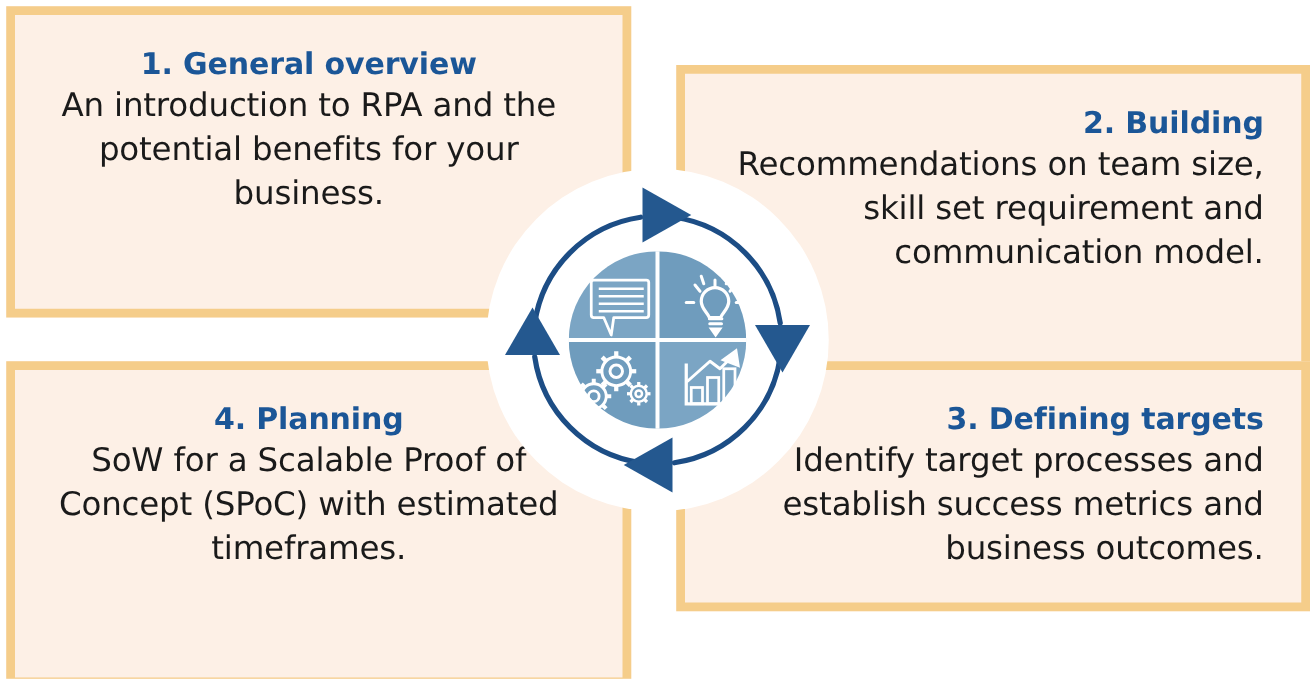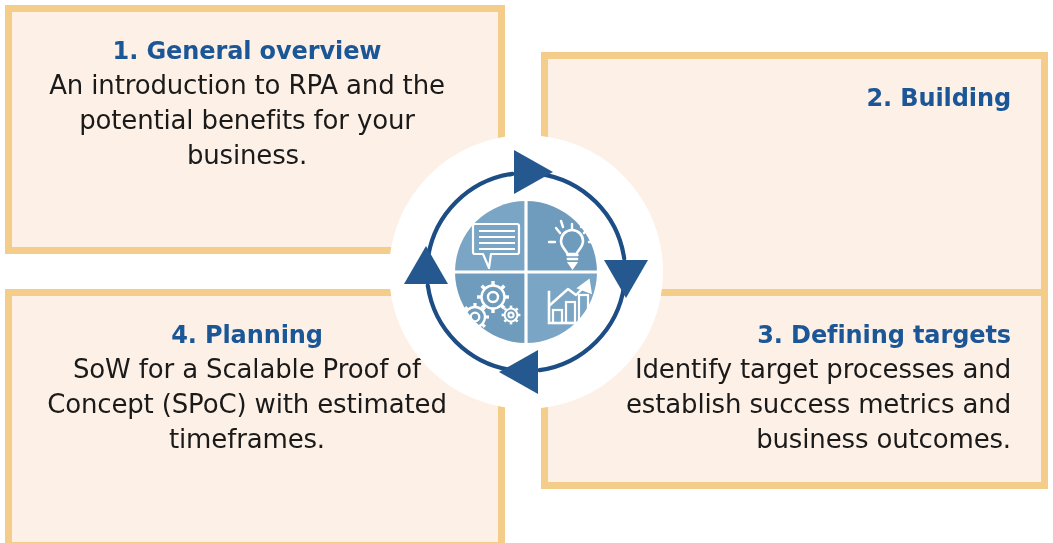--- a/index.html
+++ b/index.html
@@ -66,20 +66,21 @@
 
 <div id="stage">
 
   <div class="card card-tl align-left">
     <div class="card-title">1. General overview</div>
     <div class="card-body">An introduction to RPA and the potential benefits for your business.</div>
   </div>
 
   <div class="card card-tr align-right">
     <div class="card-title">2. Building</div>
+    <div class="card-body">Recommendations on team size, skill set requirement and communication model.</div>
   </div>
 
   <div class="card card-bl align-left">
     <div class="card-title">4. Planning</div>
     <div class="card-body">SoW for a Scalable Proof of Concept (SPoC) with estimated timeframes.</div>
   </div>
 
   <div class="card card-br align-right">
     <div class="card-title">3. Defining targets</div>
     <div class="card-body">Identify target processes and establish success metrics and business outcomes.</div>

